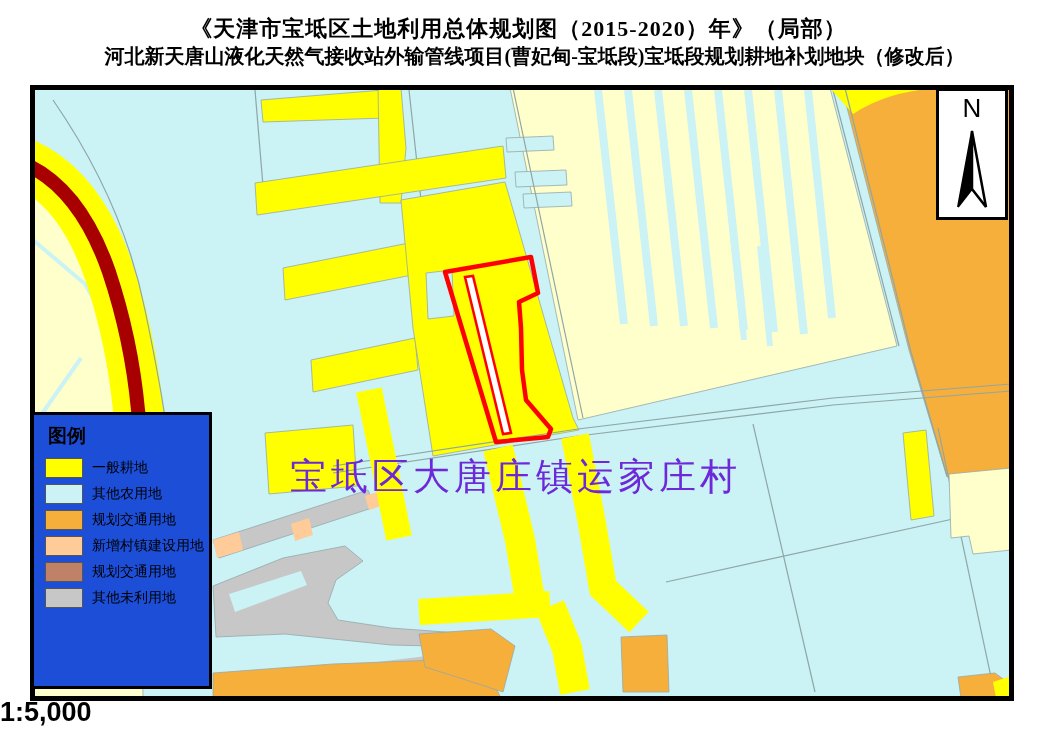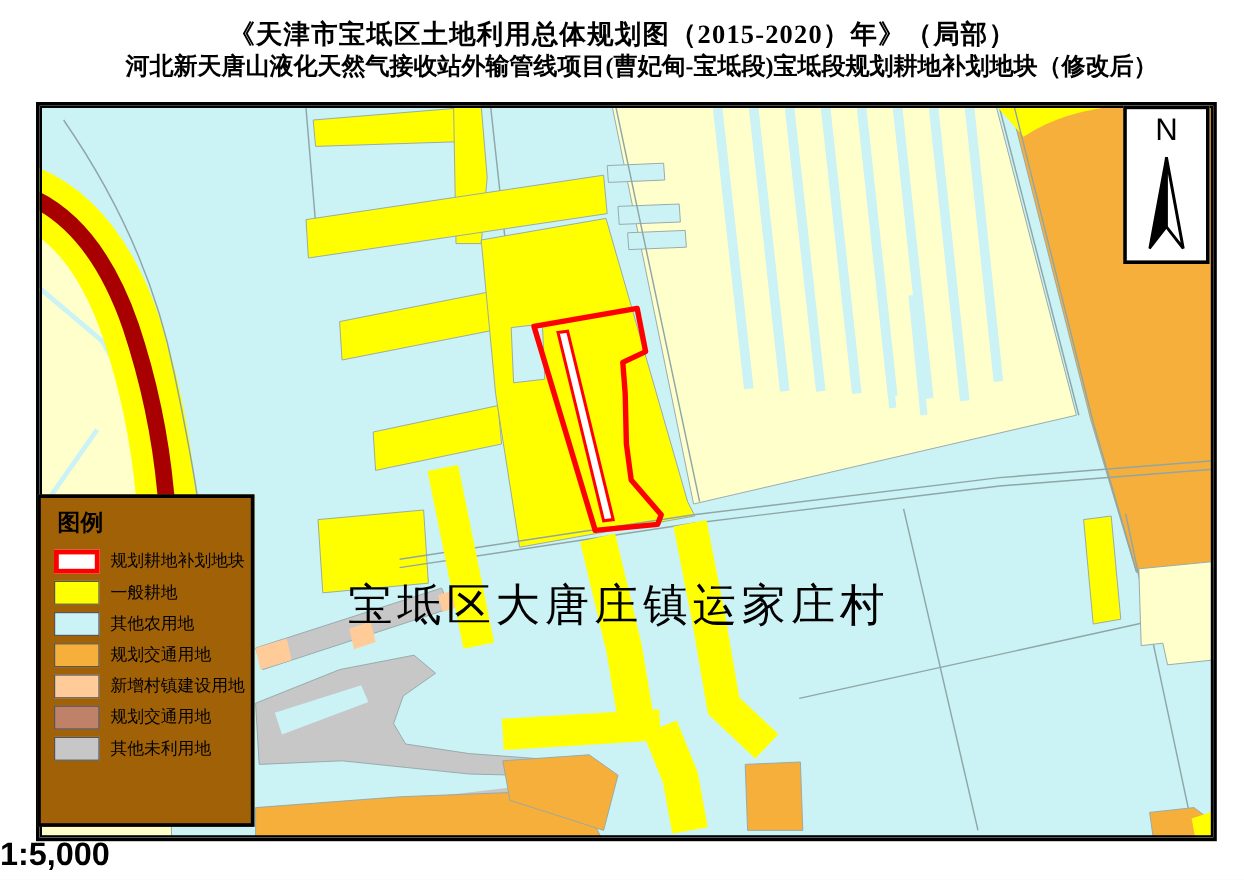--- a/index.html
+++ b/index.html
@@ -5,22 +5,22 @@
   html,body{margin:0;padding:0;background:#fff;}
   #stage{position:relative;width:1037px;height:733px;background:#fff;overflow:hidden;
          font-family:"Liberation Serif","DejaVu Serif",serif;}
   .title-line{position:absolute;left:0;width:1037px;text-align:center;font-weight:bold;color:#000;}
   #title1{top:16px;font-size:22px;line-height:26px;letter-spacing:1px;}
   #title2{top:44px;font-size:20px;line-height:24px;padding-left:16px;}
   #map-frame{position:absolute;left:30px;top:85px;width:978px;height:610px;border:3px solid #000;box-sizing:content-box;}
   #map-frame svg{position:absolute;left:0;top:0;}
   .ln{stroke:#8FA6A6;stroke-width:1.2;fill:none;}
   .shp{stroke:#96A8A8;stroke-width:0.8;}
-  #village-label{position:absolute;left:290px;top:480px;font-size:37px;letter-spacing:4px;color:#000000;white-space:nowrap;z-index:6;}
-  #legend-box{position:absolute;left:31px;top:412px;width:181px;height:277px;background:#a16207;border:3px solid #000;z-index:8;box-sizing:border-box;}
+  #village-label{position:absolute;left:290px;top:452px;font-size:37px;letter-spacing:4px;color:#6d28d9;white-space:nowrap;z-index:6;}
+  #legend-box{position:absolute;left:31px;top:412px;width:181px;height:277px;background:#1d4ed8;border:3px solid #000;z-index:8;box-sizing:border-box;}
   #legend-title{margin:8px 0 6px 14px;font-size:19px;font-weight:bold;color:#000;}
   .lg-row{display:flex;align-items:center;height:26px;padding-left:11px;}
   .lg-swatch{width:38px;height:20px;box-sizing:border-box;margin-right:9px;flex:0 0 auto;}
   .lg-label{font-size:14px;color:#000;white-space:nowrap;}
   #north-box{position:absolute;left:936px;top:88px;width:72px;height:132px;background:#fff;border:3px solid #000;z-index:8;box-sizing:border-box;}
   #north-n{position:absolute;top:2px;left:0;width:100%;text-align:center;font-family:"Liberation Sans","DejaVu Sans",sans-serif;font-size:26px;color:#000;}
   #scale-label{position:absolute;top:697px;left:0;width:952px;text-align:left;
                font-family:"Liberation Sans","DejaVu Sans",sans-serif;font-size:27px;color:#000;font-weight:bold;}
 </style>
 </head>
@@ -141,24 +141,20 @@
 
       <rect x="0" y="0" width="978" height="610" fill="none" stroke="#000" stroke-width="4"></rect>
     </svg>
   </div>
 
   <div id="village-label">宝坻区大唐庄镇运家庄村</div>
 
   <div id="legend-box">
     <div id="legend-title">图例</div>
     <div id="legend-rows">
-  <div class="lg-row">
-    <span class="lg-swatch" style="background: rgb(255, 255, 255); border: 4px solid rgb(255, 0, 0);"></span>
-    <span class="lg-label">规划耕地补划地块</span>
-  </div>
 
 
   <div class="lg-row">
     <span class="lg-swatch" style="background: rgb(255, 255, 0); border: 1px solid rgb(85, 85, 85);"></span>
     <span class="lg-label">一般耕地</span>
   </div>
 
   <div class="lg-row">
     <span class="lg-swatch" style="background: rgb(203, 242, 245); border: 1px solid rgb(85, 85, 85);"></span>
     <span class="lg-label">其他农用地</span>

